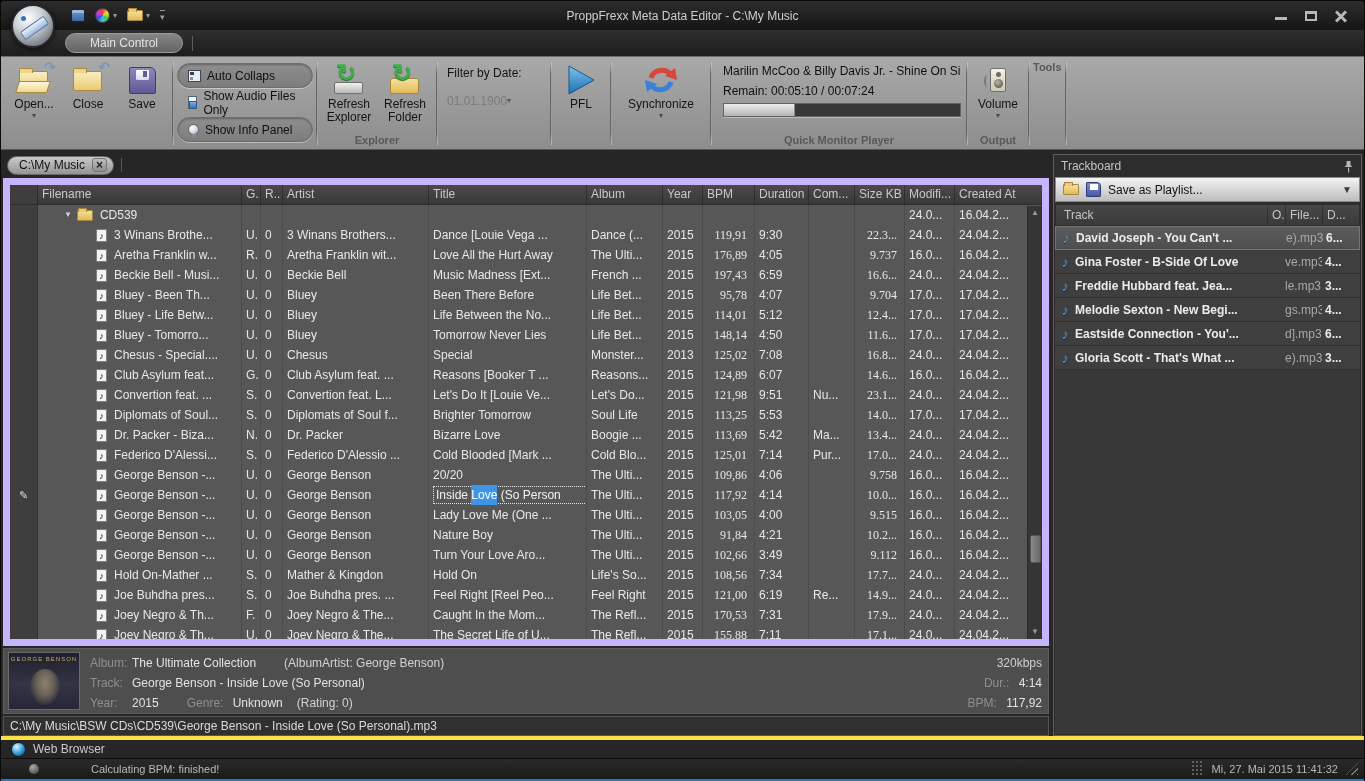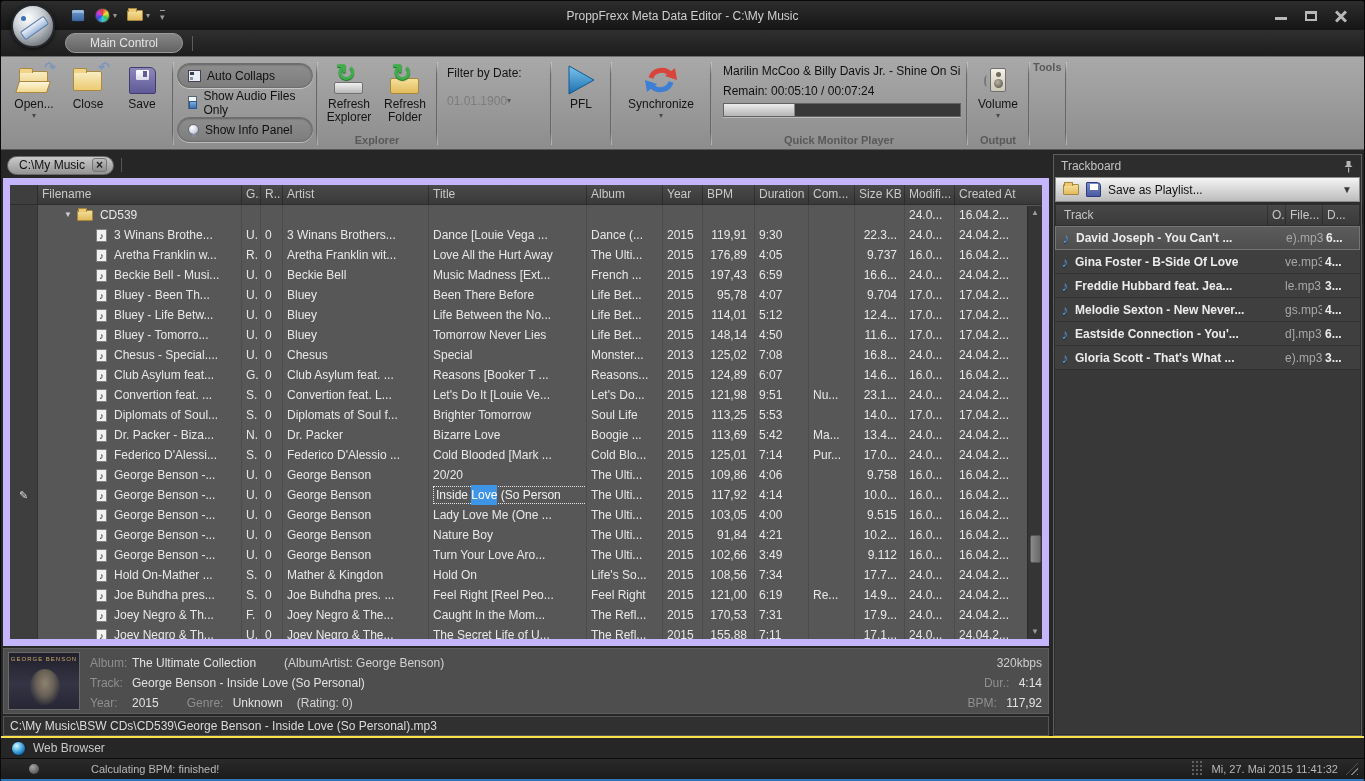--- a/index.html
+++ b/index.html
@@ -182,21 +182,21 @@
     width: 1046px; grid-template-columns: 28px 204px 19px 22px 146px 158px 76px 40px 52px 54px 46px 50px 50px 101px; }
   .hcell { font-size: 12px; color: #c9c9c9; line-height: 19px; padding-left: 4px;
     border-right: 1px solid rgba(0,0,0,.28); white-space: nowrap; overflow: hidden; cursor: pointer; }
   .hcell.c-gutter { border-right: 1px solid rgba(0,0,0,.28); background: #3e3e3e; }
   .trow.body { height: 20px; background: #575757; cursor: default; }
   .cell { font-size: 12px; color: #e8e8e8; line-height: 20px; padding-left: 4px;
     border-right: 1px solid rgba(0,0,0,.12); white-space: nowrap; overflow: hidden; }
   .cell.c-gutter { background: #3e3e3e; border-right: 1px solid #333; padding-left: 0;
     display: flex; align-items: center; justify-content: center; }
   .pencil { color: #d8d8d8; font-size: 11px; line-height: 11px; }
-  .cell.c-bpm, .cell.c-size { text-align: right; padding-right: 7px; }
+  .cell.c-bpm, .cell.c-size { text-align: right; padding-right: 7px; font-family: Liberation Serif, serif; }
   .cell.c-fn { display: flex; align-items: center; padding-left: 58px; }
   .tree-folder.c-fn { padding-left: 26px; }
   .tri { color: #d0d0d0; font-size: 8px; margin-right: 5px; cursor: pointer; }
   .icon-folder { width: 16px; height: 11px; position: relative; flex: 0 0 16px; margin-right: 7px;
     background: linear-gradient(#f5e09a, #e0b95b); border: 1px solid #a8863e; border-radius: 1px; }
   .icon-folder::before { content: ''; position: absolute; top: -3px; left: 0; width: 7px; height: 3px;
     background: #ecc976; border: 1px solid #a8863e; border-bottom: none; border-radius: 1px 1px 0 0; }
   .icon-note { width: 11px; height: 13px; flex: 0 0 11px; margin-right: 7px; text-align: center;
     background: #f2f2f2; border: 1px solid #808080; border-radius: 1px;
     color: #161616; font-size: 9px; line-height: 12px; }
@@ -260,21 +260,21 @@
   .tb-row { height: 24px; display: grid; grid-template-columns: 20px 192px 18px 37px 40px;
     align-items: center; background: #3f3f3f; border-bottom: 1px solid #313131; cursor: pointer; }
   .tb-row.selected { background: linear-gradient(#5c5c5c, #4e4e4e); border: 1px solid #757575; }
   .tb-note { color: #5b9bd5; font-size: 14px; text-align: center; text-shadow: 0 1px 1px #1a2a3a; }
   .tb-cell { font-size: 12px; font-weight: bold; color: #ececec; white-space: nowrap; overflow: hidden; }
   .tb-file { font-weight: normal; color: #a8a8a8; }
   .tb-d { padding-left: 3px; }
 
   
   .web-bar { flex: 0 0 22px; height: 22px; display: flex; align-items: center; gap: 7px;
-    padding-left: 10px; background: #262626; border-top: 2px solid #fde047; color: #c9c9c9; font-size: 12px; }
+    padding-left: 10px; background: #262626; border-top: 4px solid #fde047; color: #c9c9c9; font-size: 12px; }
   .webglobe { width: 15px; height: 15px; border-radius: 50%;
     background: radial-gradient(circle at 35% 30%, #d8f6ff, #54b4e4 40%, #1c6fb0 72%, #0e4e30);
     border: 1px solid #123; }
   .status-bar { flex: 0 0 21px; height: 21px; display: flex; align-items: center;
     background: linear-gradient(#2a2a2a, #1b1b1b); border-top: 1px solid #0c0c0c;
     color: #b8b8b8; font-size: 11px; padding: 0 6px; }
   .status-dot { width: 10px; height: 10px; border-radius: 50%; margin-left: 22px;
     background: radial-gradient(circle at 35% 30%, #a8a8a8, #5c5c5c 70%); }
   .status-msg { margin-left: 52px; }
   .status-right { margin-left: auto; display: flex; align-items: center; gap: 8px; }
@@ -1032,21 +1032,21 @@
           </div>
           <div class="tb-row">
             <div class="tb-note">♪</div>
             <div class="tb-cell tb-track">Freddie Hubbard feat. Jea...</div>
             <div class="tb-cell tb-o"></div>
             <div class="tb-cell tb-file">le.mp3</div>
             <div class="tb-cell tb-d">3...</div>
           </div>
           <div class="tb-row">
             <div class="tb-note">♪</div>
-            <div class="tb-cell tb-track">Melodie Sexton - New Never...</div>
+            <div class="tb-cell tb-track">Melodie Sexton - New Begi...</div>
             <div class="tb-cell tb-o"></div>
             <div class="tb-cell tb-file">gs.mp3</div>
             <div class="tb-cell tb-d">4...</div>
           </div>
           <div class="tb-row">
             <div class="tb-note">♪</div>
             <div class="tb-cell tb-track">Eastside Connection - You'...</div>
             <div class="tb-cell tb-o"></div>
             <div class="tb-cell tb-file">d].mp3</div>
             <div class="tb-cell tb-d">6...</div>

